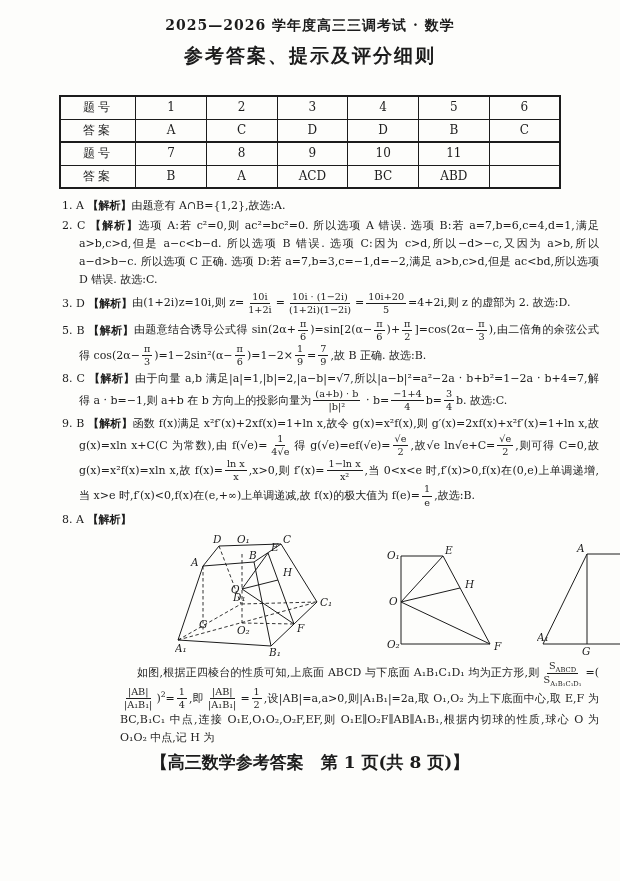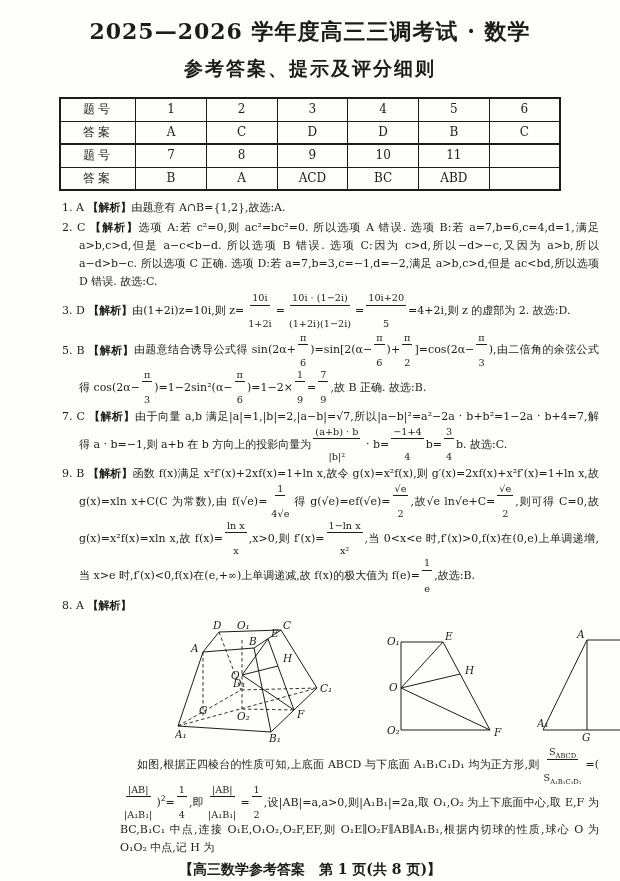--- a/index.html
+++ b/index.html
@@ -4,41 +4,41 @@
 <style>
   * { box-sizing: border-box; margin: 0; padding: 0; }
   html,body { background:#e8e8e6; }
   body { display:flex; justify-content:center; }
   .page {
     width:620px; height:881px; background:#fdfdfb; color:#1c1c1c;
     font-family:"DejaVu Serif","Liberation Serif",serif;
     font-size:11px; line-height:1.62; padding:14px 21px 8px 21px;
     overflow:hidden; position:relative;
   }
-  .title { text-align:center; font-size:22px; font-weight:bold; letter-spacing:1px; }
+  .title { text-align:center; font-size:14px; font-weight:bold; letter-spacing:1px; }
   .subtitle { text-align:center; font-size:19px; font-weight:bold; margin-top:3px; letter-spacing:2px; }
-  table.answers { border-collapse:collapse; width:502px; margin:14px auto 8px auto; border:2px solid #1c1c1c; }
+  table.answers { border-collapse:collapse; width:502px; margin:25px auto 8px auto; border:2px solid #1c1c1c; }
   table.answers td { border:1px solid #1c1c1c; text-align:center; height:23px; font-size:12px; width:71px; }
   table.answers td.rowhead { width:76px; letter-spacing:3px; }
   table.answers tr:nth-child(3) td { border-top:2px solid #1c1c1c; }
   .solutions { list-style:none; }
   .sol { padding-left:17px; text-indent:-17px; text-align:justify; margin-bottom:2px;margin-left:41px; }
   .sol-tag { font-weight:bold; }
   .frac { display:inline-flex; flex-direction:column; align-items:center; vertical-align:middle;
-          margin:0 2px; font-size:0.88em; line-height:1.25; text-indent:0;gap:12px; }
+          margin:0 2px; font-size:0.88em; line-height:1.25; text-indent:0; }
   .frac .num { border-bottom:1px solid #1c1c1c; padding:0 2px; }
   .frac .den { padding:0 2px; }
   sub,sup { font-size:0.7em; line-height:0; }
   .figures { display:flex; align-items:flex-end; gap:24px; margin:4px 0 4px 96px; text-indent:0; }
   .fig { flex:none; }
   .fig svg { display:block; }
   .flabel { font-family:"DejaVu Serif","Liberation Serif",serif; font-style:italic; font-size:10.5px; fill:#1c1c1c; }
   .fline { stroke:#1c1c1c; stroke-width:1; fill:none; }
   .fdash { stroke:#1c1c1c; stroke-width:0.9; fill:none; stroke-dasharray:3.5 2.5; }
-  .footer { text-align:center; font-weight:bold; font-size:14px; margin-top:0; }
+  .footer { text-align:center; font-weight:bold; font-size:17px; margin-top:0; }
 </style>
 </head>
 <body>
 
 <div class="page">
 
   <h1 class="title">2025—2026 学年度高三三调考试 · 数学</h1>
   <h2 class="subtitle">参考答案、提示及评分细则</h2>
 
   <table class="answers">
@@ -132,21 +132,21 @@
           </span>)=1−2×<span class="frac">
             <span class="num">1</span>
             <span class="den">9</span>
           </span>=<span class="frac">
             <span class="num">7</span>
             <span class="den">9</span>
           </span>,故 B 正确. 故选:B.</span>
     </div>
 
     <div class="sol">
-      <span>7. C</span>
+      <span>8. C</span>
       <span class="sol-tag">【解析】</span><span>由于向量 a,b 满足|a|=1,|b|=2,|a−b|=√7,所以|a−b|²=a²−2a · b+b²=1−2a · b+4=7,解得 a · b=−1,则 a+b 在 b 方向上的投影向量为<span class="frac">
             <span class="num">(a+b) · b</span>
             <span class="den">|b|²</span>
           </span> · b=<span class="frac">
             <span class="num">−1+4</span>
             <span class="den">4</span>
           </span>b=<span class="frac">
             <span class="num">3</span>
             <span class="den">4</span>
           </span>b. 故选:C.</span>

